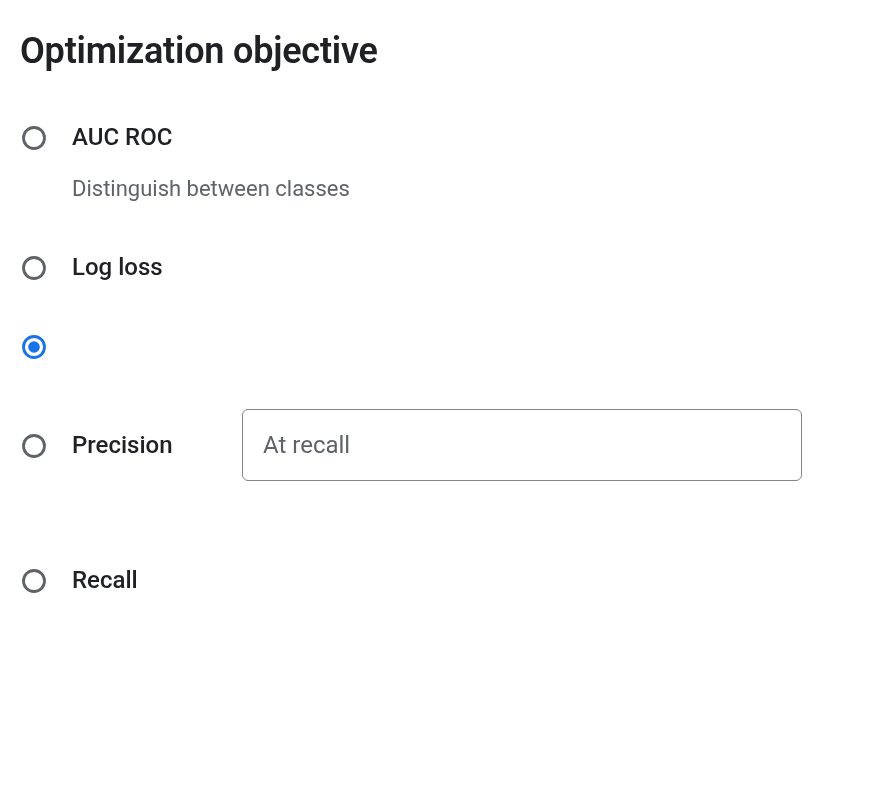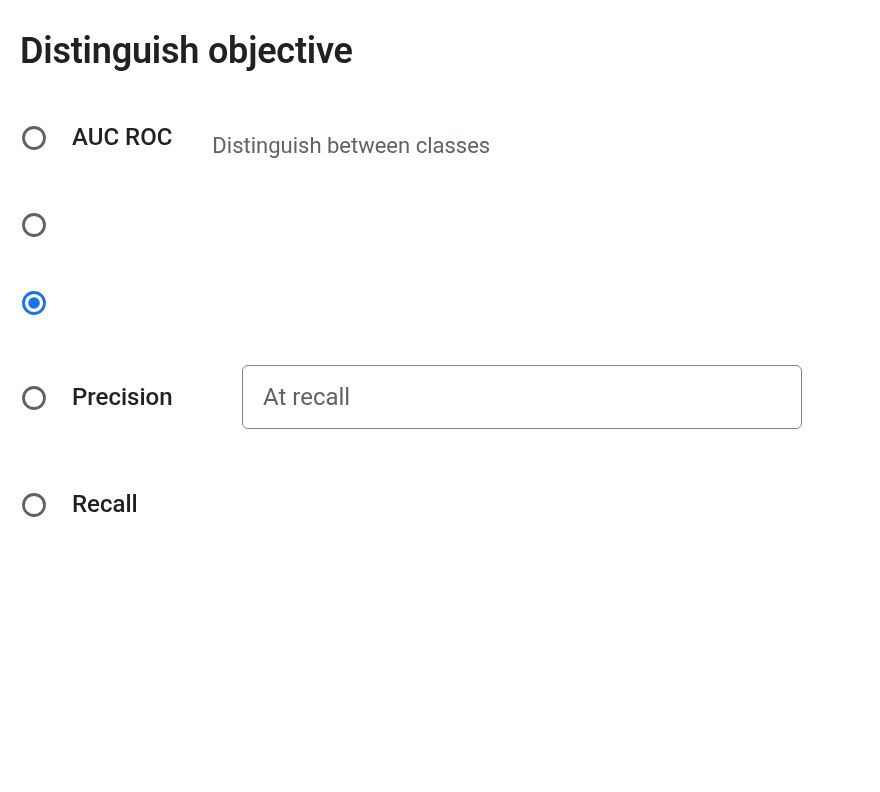--- a/index.html
+++ b/index.html
@@ -21,99 +21,100 @@
       margin-bottom: 50px;
       letter-spacing: -0.2px;
     }
     .option-row {
       display: flex;
       align-items: flex-start;
       margin-bottom: 48px;
     }
     .option-row.with-input {
       align-items: center;
-      margin-bottom: 60px;
+      margin-bottom: 84px;
     }
     .option-row.with-input:last-of-type {
       margin-bottom: 0;
     }
     .radio {
       flex-shrink: 0;
       width: 28px;
       height: 28px;
       margin-right: 24px;
       margin-top: 2px;
       cursor: pointer;
     }
     .radio svg {
       display: block;
     }
     .option-text {
       display: flex;
-      gap: 40px;
+      flex-direction: column;
     }
     .option-label {
       font-size: 24px;
       font-weight: 500;
       color: #202124;
       line-height: 1.3;
     }
     .option-desc {
       font-size: 22px;
       font-weight: 400;
       color: #5f6368;
-      margin-top: 10px;
+      margin-top: 22px;
       line-height: 1.3;
     }
     .label-fixed {
       width: 170px;
       font-size: 24px;
       font-weight: 500;
       color: #202124;
     }
     .text-input {
       flex: 1;
       max-width: 560px;
-      height: 64px;
+      height: 72px;
       border: 1px solid #80868b;
       border-radius: 6px;
       padding: 0 20px;
       font-size: 24px;
       font-family: inherit;
       color: #202124;
       outline: none;
     }
     .text-input::placeholder {
       color: #5f6368;
     }
   </style>
 </head>
 <body>
 
-<h1 class="heading">Distinguish objective</h1>
+<h1 class="heading">Optimization objective</h1>
 
 <div class="option-row">
   <span class="radio">
     <svg width="28" height="28" viewBox="0 0 24 24">
         <circle cx="12" cy="12" r="9" fill="none" stroke="#5f6368" stroke-width="2.4"></circle>
       </svg>
   </span>
   <div class="option-text">
     <span class="option-label">AUC ROC</span>
     <span class="option-desc">Distinguish between classes</span>
   </div>
 </div>
 
 <div class="option-row">
   <span class="radio">
     <svg width="28" height="28" viewBox="0 0 24 24">
         <circle cx="12" cy="12" r="9" fill="none" stroke="#5f6368" stroke-width="2.4"></circle>
       </svg>
   </span>
   <div class="option-text">
+    <span class="option-label">Log loss</span>
   </div>
 </div>
 
 <div class="option-row">
   <span class="radio">
     <svg width="28" height="28" viewBox="0 0 24 24">
         <circle cx="12" cy="12" r="9" fill="none" stroke="#1a73e8" stroke-width="2.4"></circle>
         <circle cx="12" cy="12" r="5" fill="#1a73e8"></circle>
       </svg>
   </span>

